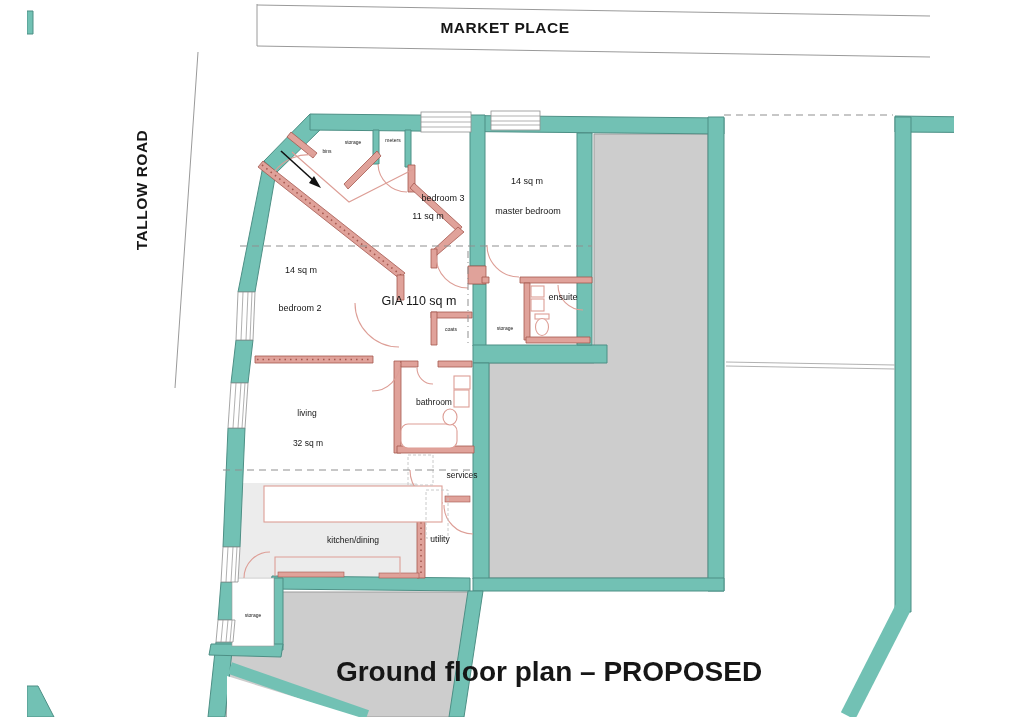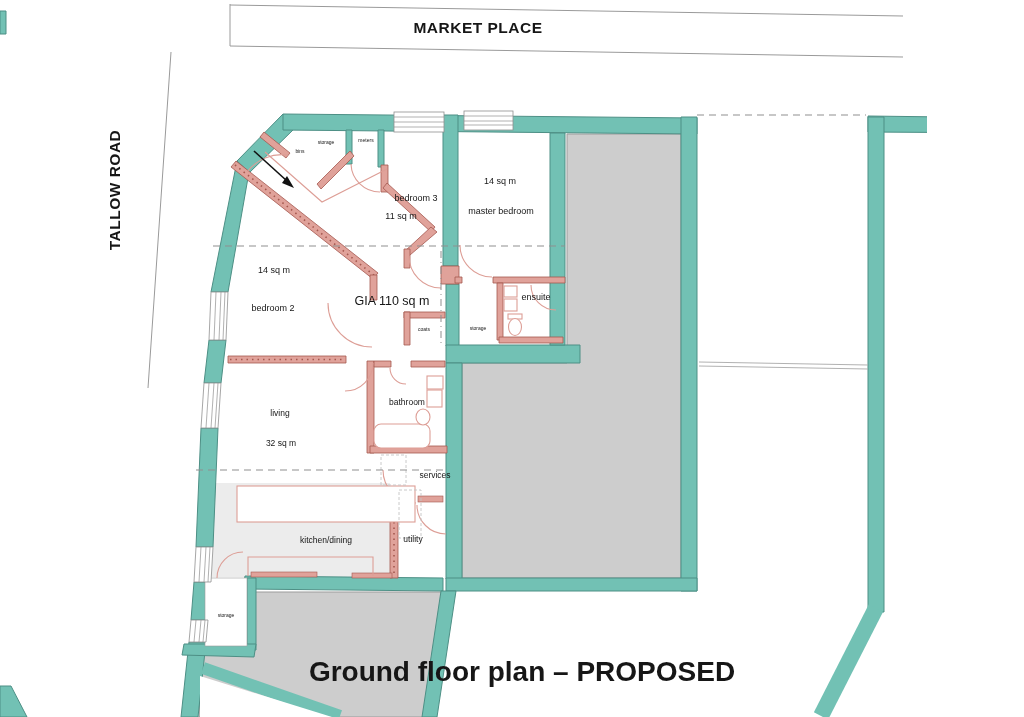--- a/index.html
+++ b/index.html
@@ -1,16 +1,16 @@
 <!DOCTYPE html>
 <html style="--wall-teal: #72c1b4; --wall-teal-stroke: #4d8f85; --partition: #e0a29a; --partition-stroke: #a4584f; --neighbor-fill: #cdcdcd; --neighbor-stroke: #9b9b9b; --floor-fill: #ececec; --fixture-pink: #dd9e96; --dash-gray: #8f8f8f; --street-line: #9a9a9a; --text-color: #161616;"><head>
 <meta charset="utf-8">
 <style>
   html,body{margin:0;padding:0;background:#fff;}
-  .stage{position:relative;width:927px;height:717px;background:#fff;overflow:hidden;}
+  .stage{position:relative;width:927px;height:717px;background:#fff;overflow:hidden;margin-left:27px;}
   svg{display:block;}
   .wall{fill:var(--wall-teal);stroke:var(--wall-teal-stroke);stroke-width:1;stroke-linejoin:round;}
   .wline{stroke:var(--wall-teal);fill:none;}
   .partition{fill:var(--partition);stroke:var(--partition-stroke);stroke-width:.8;stroke-linejoin:round;}
   .dots{stroke:var(--partition-stroke);stroke-width:1.6;stroke-dasharray:1.5 4;fill:none;}
   .neighbor{fill:var(--neighbor-fill);stroke:var(--neighbor-stroke);stroke-width:1;}
   .floor{fill:var(--floor-fill);stroke:none;}
   .win{fill:#ffffff;stroke:#8f8f8f;stroke-width:.8;}
   .mull{stroke:#8f8f8f;stroke-width:.7;fill:none;}
   .pin{stroke:var(--fixture-pink);stroke-width:1.1;fill:none;}

